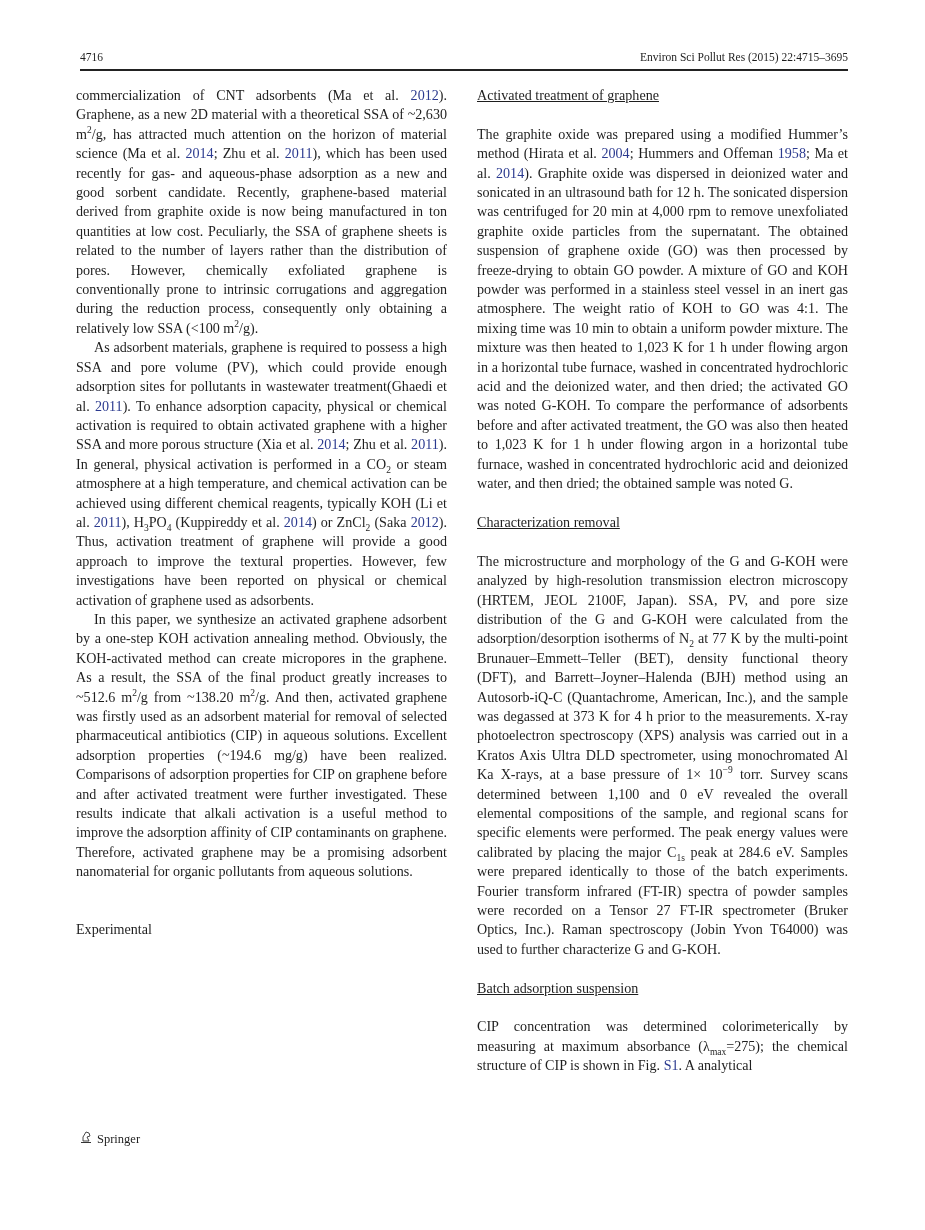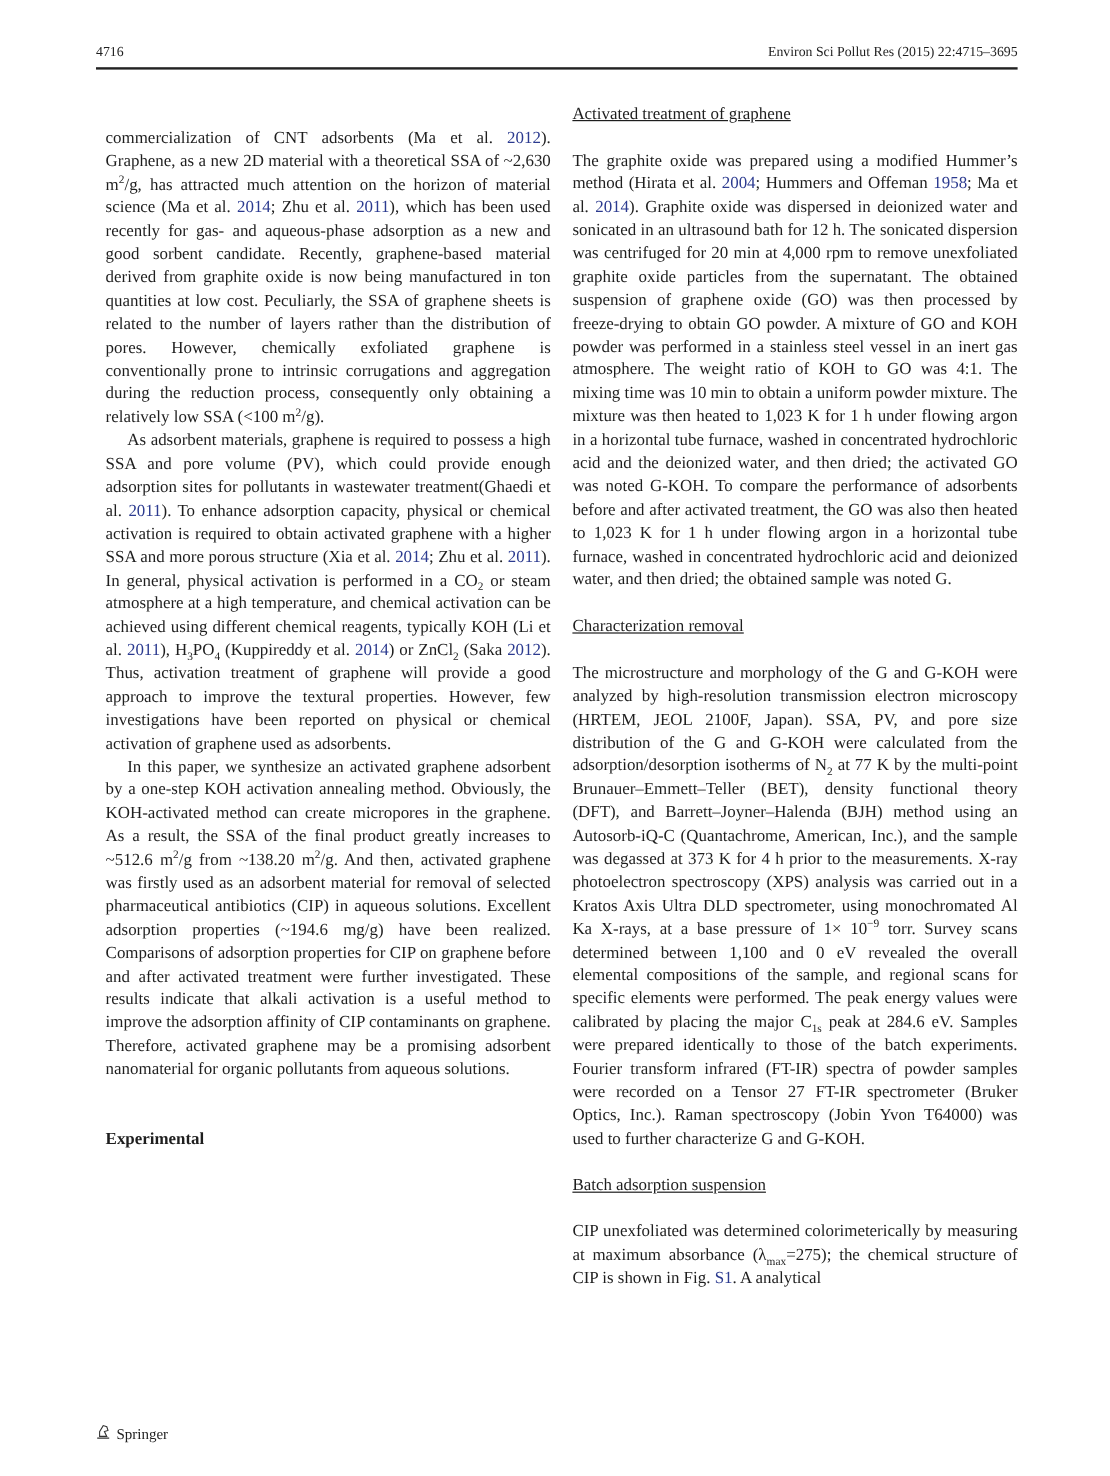--- a/index.html
+++ b/index.html
@@ -1,42 +1,42 @@
 <!DOCTYPE html>
 <html><head>
 <meta charset="utf-8">
 <style>
   html, body { margin: 0; padding: 0; background: #ffffff; }
   body {
     width: 925px; height: 1230px; position: relative; overflow: hidden;
     font-family: "Liberation Serif", serif; color: #1e1e1e;
   }
   .header {
-    position: absolute; left: 80px; top: 38px; width: 768px; height: 18px;
+    position: absolute; left: 80px; top: 51px; width: 768px; height: 18px;
     font-size: 11.5px; border-bottom: 2px solid #222; text-align: center;
   }
   .header .pg { position: absolute; left: 0; top: 0; }
   .header .jr { position: absolute; right: 0; top: 0; }
   .col {
     position: absolute; top: 86px; width: 371px;
     font-size: 14.1px; line-height: 19.4px; text-align: justify;
     hyphens: none;
   }
-  .col.left { left: 88px; margin-top: 20px; }
+  .col.left { left: 76px; }
   .col.right { left: 477px; }
   .col p { margin: 0; }
   .col p.indent { text-indent: 18px; font-family: Liberation Serif, serif; }
   .cite { color: #2b3a8f; }
-  .h1 { font-weight: bold; margin: 0; }
+  .h1 { font-weight: normal; margin: 0; }
   .h2 { margin: 0; text-decoration: underline; }
   .gap1 { height: 19.4px; }
   .gap2 { height: 38.8px; }
   sup, sub { font-size: 9.5px; line-height: 0; }
   .footer {
-    position: absolute; left: 80px; top: 1186px; font-size: 12.5px;
+    position: absolute; left: 80px; top: 1130px; font-size: 12.5px;
     display: flex; align-items: center; gap: 4px;
   }
   .footer svg { width: 13px; height: 14px; }
 </style>
 </head>
 <body>
 
 <div class="header">
   <span class="pg">4716</span>
   <span class="jr">Environ Sci Pollut Res (2015) 22:4715–3695</span>
@@ -59,21 +59,21 @@
   <p class="h2">Activated treatment of graphene</p>
   <div class="gap1"></div>
   <p><span>The graphite oxide was prepared using a modified Hummer’s method (Hirata et al. </span><a class="cite">2004</a><span>; Hummers and Offeman </span><a class="cite">1958</a><span>; Ma et al. </span><a class="cite">2014</a><span>). Graphite oxide was dispersed in deionized water and sonicated in an ultrasound bath for 12 h. The sonicated dispersion was centrifuged for 20 min at 4,000 rpm to remove unexfoliated graphite oxide particles from the supernatant. The obtained suspension of graphene oxide (GO) was then processed by freeze-drying to obtain GO powder. A mixture of GO and KOH powder was performed in a stainless steel vessel in an inert gas atmosphere. The weight ratio of KOH to GO was 4:1. The mixing time was 10 min to obtain a uniform powder mixture. The mixture was then heated to 1,023 K for 1 h under flowing argon in a horizontal tube furnace, washed in concentrated hydrochloric acid and the deionized water, and then dried; the activated GO was noted G-KOH. To compare the performance of adsorbents before and after activated treatment, the GO was also then heated to 1,023 K for 1 h under flowing argon in a horizontal tube furnace, washed in concentrated hydrochloric acid and deionized water, and then dried; the obtained sample was noted G.</span></p>
   <div class="gap1"></div>
   <p class="h2">Characterization removal</p>
   <div class="gap1"></div>
   <p><span>The microstructure and morphology of the G and G-KOH were analyzed by high-resolution transmission electron microscopy (HRTEM, JEOL 2100F, Japan). SSA, PV, and pore size distribution of the G and G-KOH were calculated from the adsorption/desorption isotherms of N</span><sub>2</sub><span> at 77 K by the multi-point Brunauer–Emmett–Teller (BET), density functional theory (DFT), and Barrett–Joyner–Halenda (BJH) method using an Autosorb-iQ-C (Quantachrome, American, Inc.), and the sample was degassed at 373 K for 4 h prior to the measurements. X-ray photoelectron spectroscopy (XPS) analysis was carried out in a Kratos Axis Ultra DLD spectrometer, using monochromated Al Ka X-rays, at a base pressure of 1× 10</span><sup>−9</sup><span> torr. Survey scans determined between 1,100 and 0 eV revealed the overall elemental compositions of the sample, and regional scans for specific elements were performed. The peak energy values were calibrated by placing the major C</span><sub>1s</sub><span> peak at 284.6 eV. Samples were prepared identically to those of the batch experiments. Fourier transform infrared (FT-IR) spectra of powder samples were recorded on a Tensor 27 FT-IR spectrometer (Bruker Optics, Inc.). Raman spectroscopy (Jobin Yvon T64000) was used to further characterize G and G-KOH.</span></p>
   <div class="gap1"></div>
   <p class="h2">Batch adsorption suspension</p>
   <div class="gap1"></div>
-  <p><span>CIP unexfoliated was determined colorimeterically by measuring at maximum absorbance (λ</span><sub>max</sub><span>=275); the chemical structure of CIP is shown in Fig. </span><a class="cite">S1</a><span>. A analytical</span></p>
+  <p><span>CIP concentration was determined colorimeterically by measuring at maximum absorbance (λ</span><sub>max</sub><span>=275); the chemical structure of CIP is shown in Fig. </span><a class="cite">S1</a><span>. A analytical</span></p>
 </div>
 
 <div class="footer">
   <span>
     <svg viewBox="0 0 13 14">
         <path d="M3 11 L3 7 L6 2 L9 3 L10 6 L7 7 L9 11 Z" fill="none" stroke="#333" stroke-width="0.9"></path>
         <line x1="1" y1="12.5" x2="11" y2="12.5" stroke="#333" stroke-width="1"></line>
       </svg>
   </span>
   <span>Springer</span>

